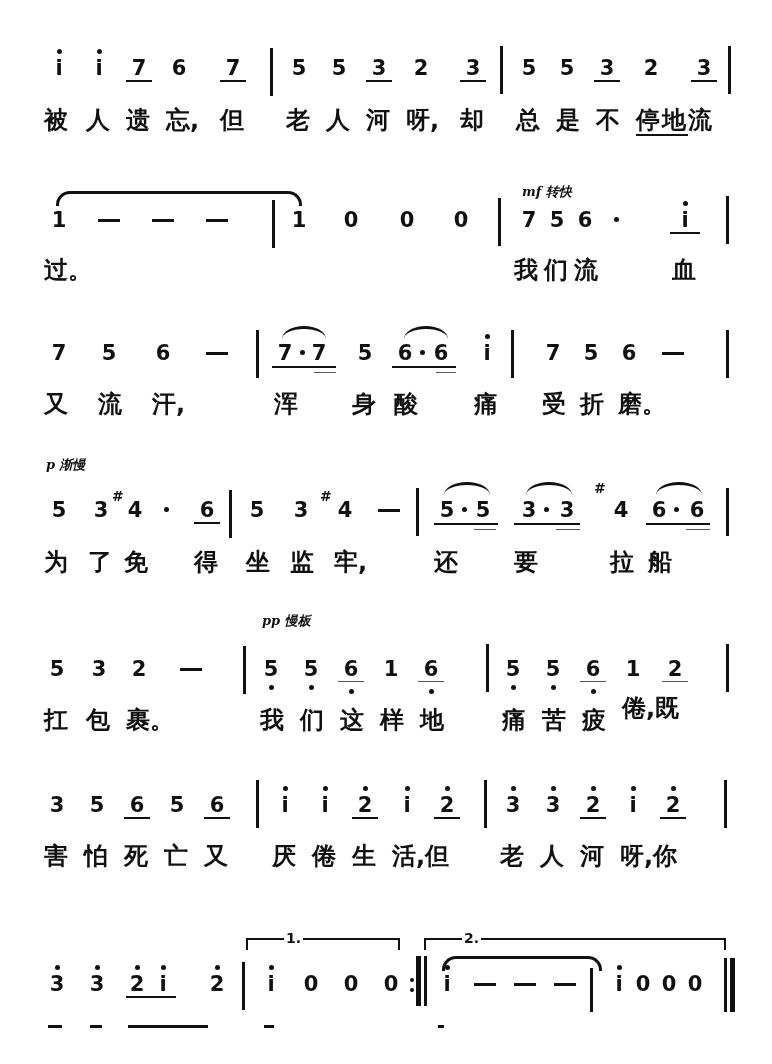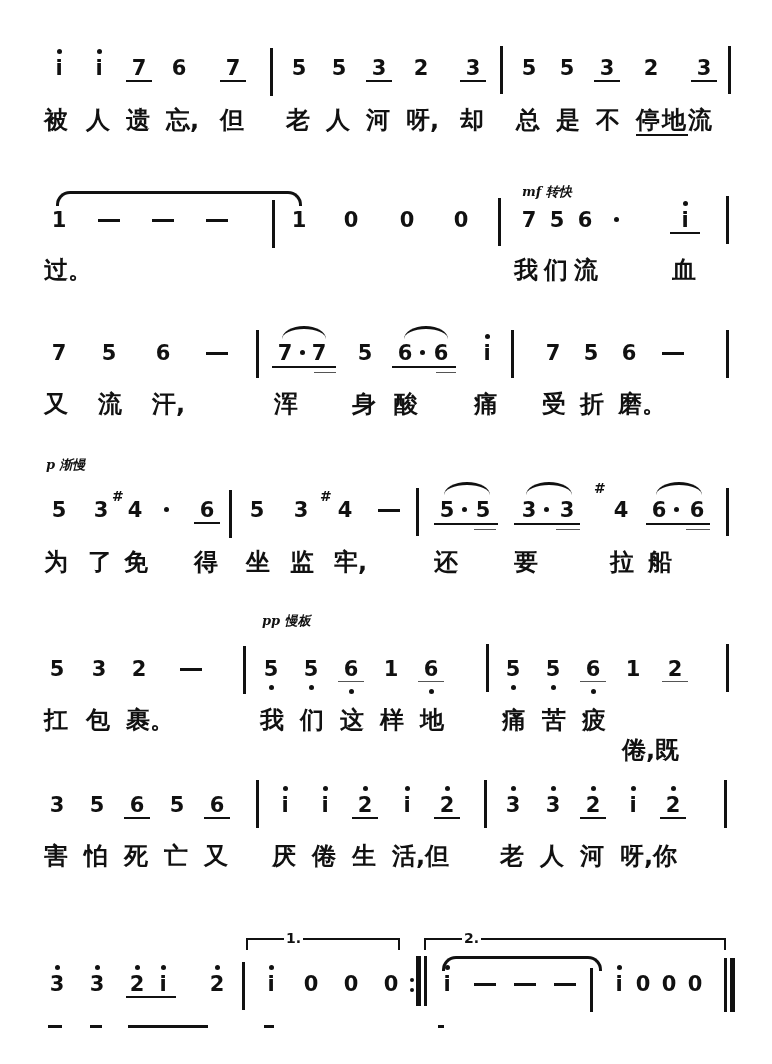--- a/index.html
+++ b/index.html
@@ -237,21 +237,21 @@
     <div class="lyric" style="left:86px;top:706px">包</div>
     <div class="lyric" style="left:126px;top:706px">裹。</div>
     <div class="lyric" style="left:260px;top:706px">我</div>
     <div class="lyric" style="left:300px;top:706px">们</div>
     <div class="lyric" style="left:340px;top:706px">这</div>
     <div class="lyric" style="left:380px;top:706px">样</div>
     <div class="lyric" style="left:420px;top:706px">地</div>
     <div class="lyric" style="left:502px;top:706px">痛</div>
     <div class="lyric" style="left:542px;top:706px">苦</div>
     <div class="lyric" style="left:582px;top:706px">疲</div>
-    <div class="lyric" style="left:622px;top:736px">倦,既</div>
+    <div class="lyric" style="left:622px;top:694px">倦,既</div>
   </div>
 
   <div>
     <div class="note" style="left:46px;top:793px">3</div>
     <div class="note" style="left:86px;top:793px">5</div>
     <div class="note" style="left:126px;top:793px">6</div>
     <div class="ul" style="left:124px;top:817px;width:26px"></div>
     <div class="note" style="left:166px;top:793px">5</div>
     <div class="note" style="left:206px;top:793px">6</div>
     <div class="ul" style="left:204px;top:817px;width:26px"></div>

